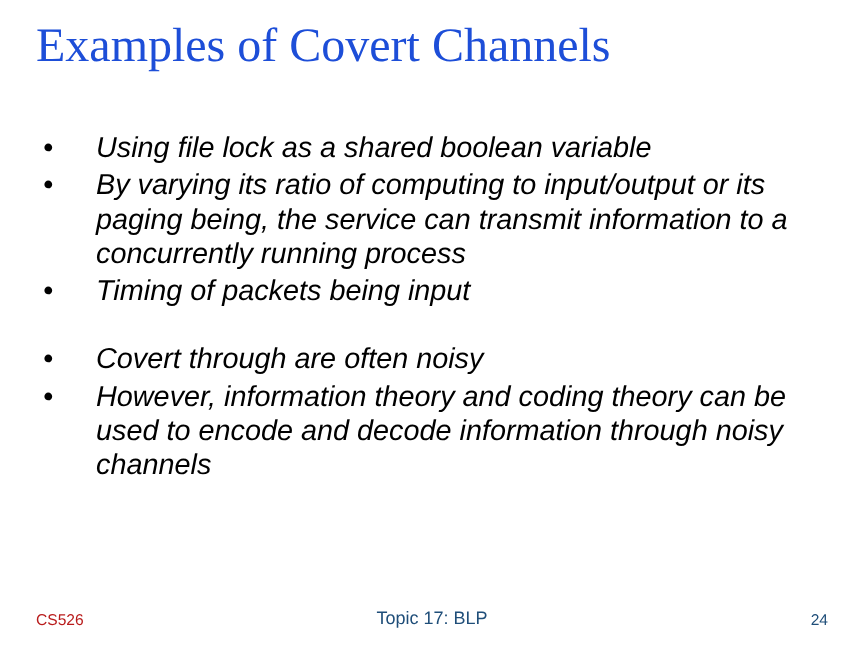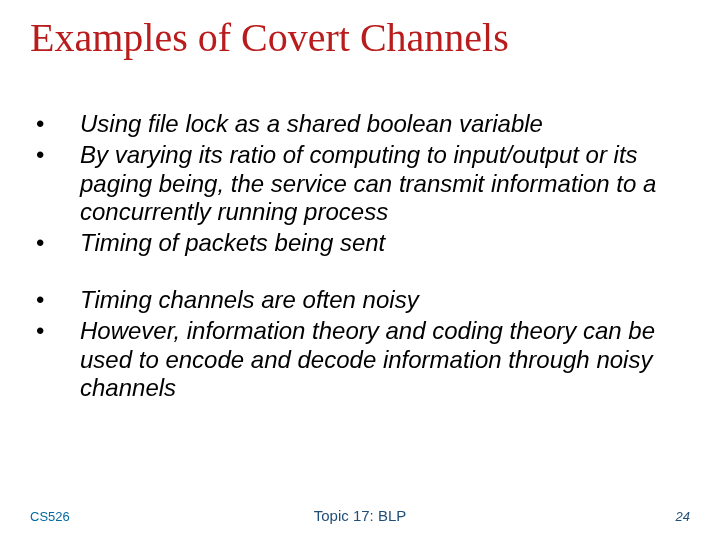--- a/index.html
+++ b/index.html
@@ -17,21 +17,21 @@
     height: 540px;
     box-sizing: border-box;
   }
   .title {
     position: absolute;
     top: 16px;
     left: 30px;
     right: 42px;
     font-family: "Times New Roman", Times, serif;
     font-size: 40px;
-    color: #b91c1c;
+    color: #1d4ed8;
     line-height: 1.1;
   }
   .body {
     position: absolute;
     top: 110px;
     left: 30px;
     right: 30px;
     color: #000000;
     font-size: 24px;
     line-height: 1.2;
@@ -55,38 +55,37 @@
     font-style: italic;
   }
   .gap {
     height: 26px;
   }
   .footer-left {
     position: absolute;
     left: 30px;
     bottom: 16px;
     font-size: 13px;
-    color: #0369a1;
+    color: #b91c1c;
   }
   .footer-center {
     position: absolute;
     left: 0;
     right: 0;
     bottom: 16px;
     text-align: center;
     font-size: 15px;
     color: #1f4e79;
   }
   .footer-right {
     position: absolute;
     right: 30px;
     bottom: 16px;
     font-size: 13px;
     color: #1f4e79;
-    font-style: italic;
   }
 </style>
 </head>
 <body>
 
 <div class="slide">
 
   <div class="title">Examples of Covert Channels</div>
 
   <div class="body">
@@ -94,28 +93,28 @@
     <div class="bullet-row">
       <div class="bullet-mark">•</div>
       <div class="bullet-text">Using file lock as a shared boolean variable</div>
     </div>
     <div class="bullet-row">
       <div class="bullet-mark">•</div>
       <div class="bullet-text">By varying its ratio of computing to input/output or its paging being, the service can transmit information to a concurrently running process</div>
     </div>
     <div class="bullet-row">
       <div class="bullet-mark">•</div>
-      <div class="bullet-text">Timing of packets being sent</div>
+      <div class="bullet-text">Timing of packets being input</div>
     </div>
 
     <div class="gap"></div>
 
     <div class="bullet-row">
       <div class="bullet-mark">•</div>
-      <div class="bullet-text">Timing channels are often noisy</div>
+      <div class="bullet-text">Covert through are often noisy</div>
     </div>
     <div class="bullet-row">
       <div class="bullet-mark">•</div>
       <div class="bullet-text">However, information theory and coding theory can be used to encode and decode information through noisy channels</div>
     </div>
 
   </div>
 
   <div class="footer-left">CS526</div>
   <div class="footer-center">Topic 17: BLP</div>

